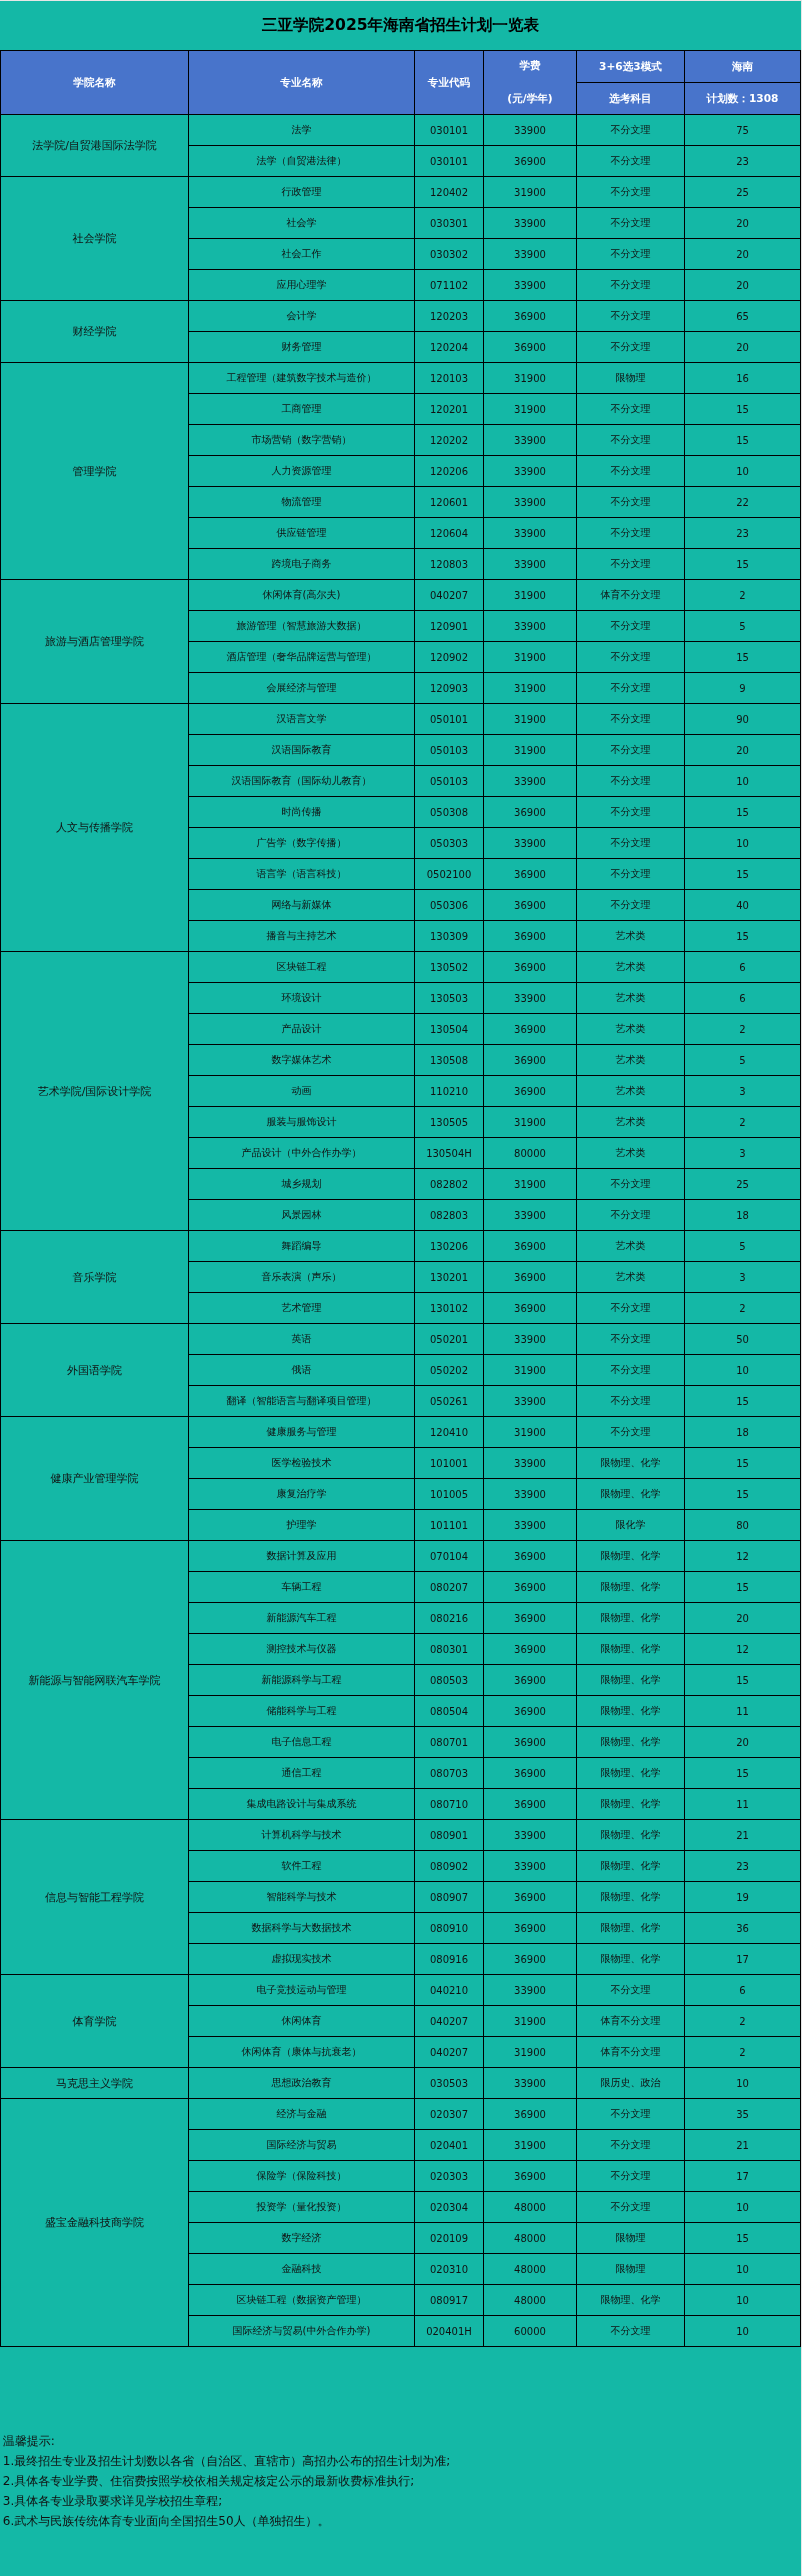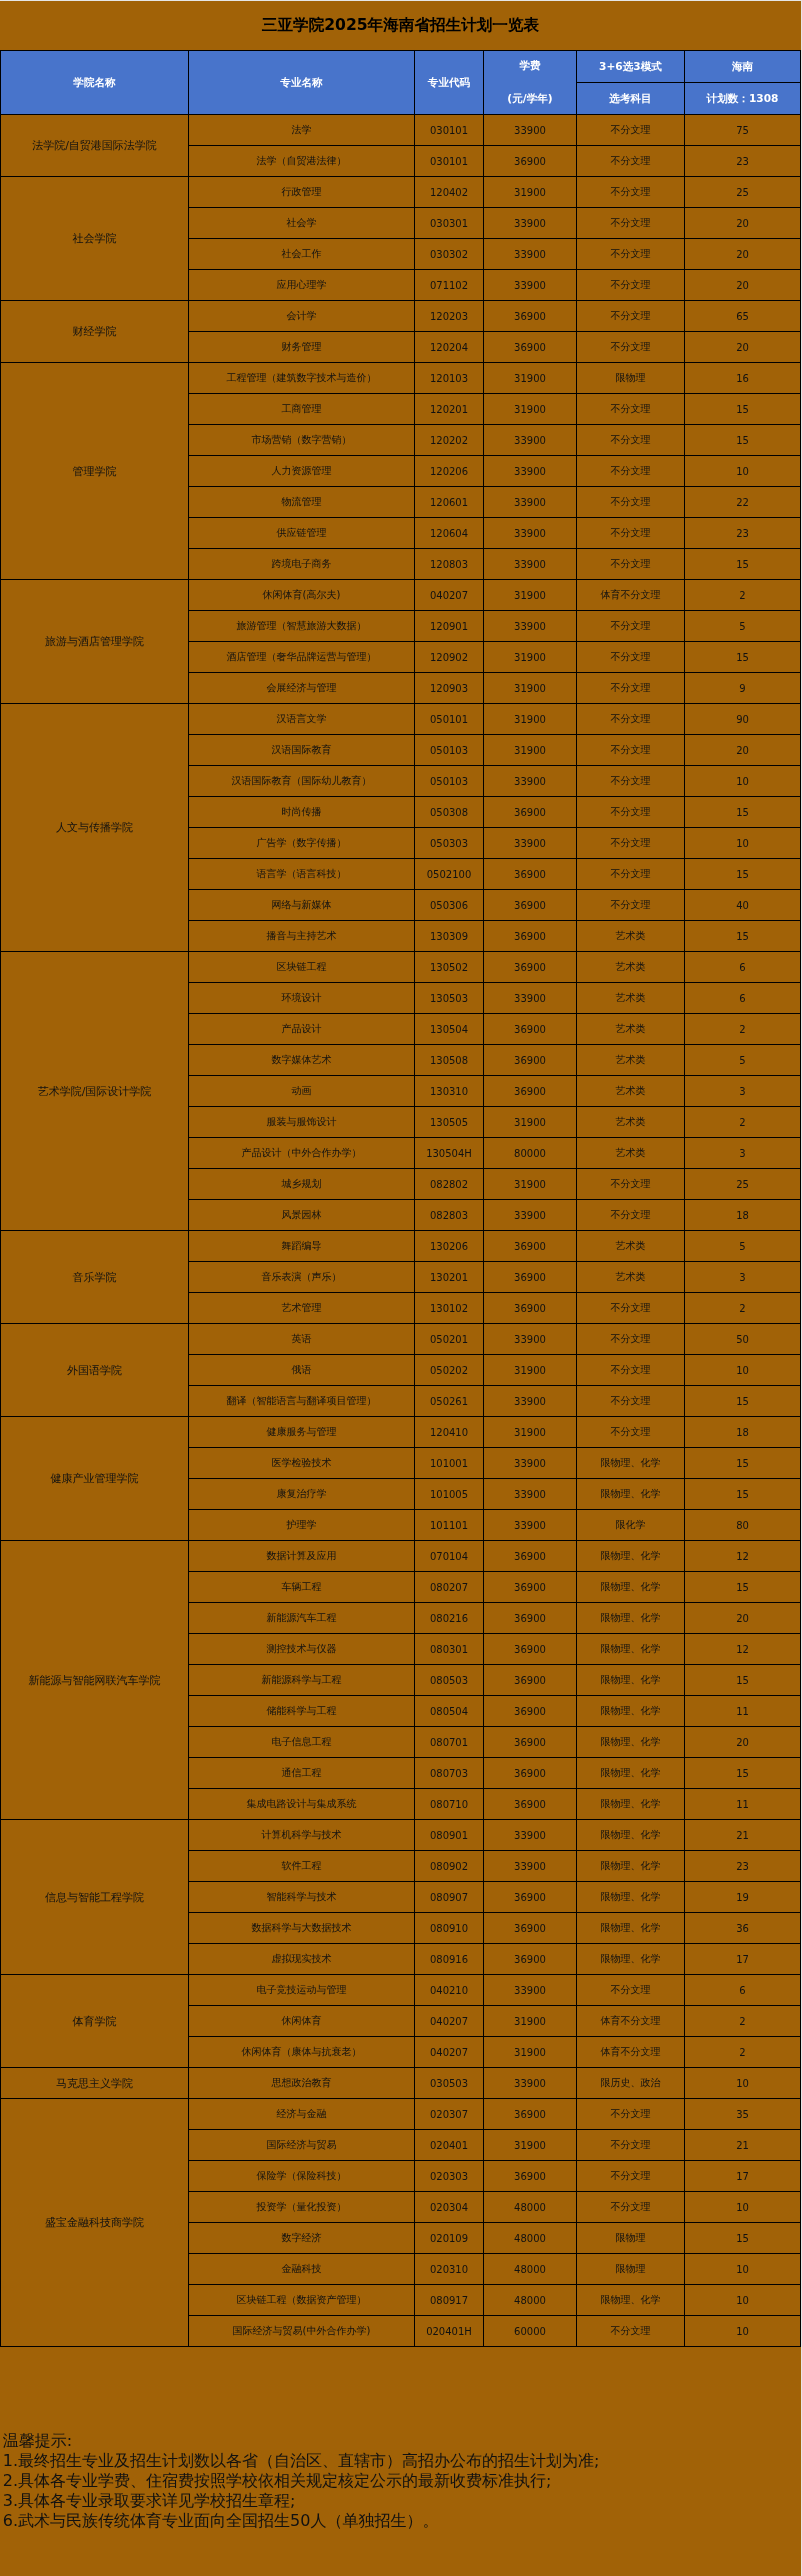--- a/index.html
+++ b/index.html
@@ -4,21 +4,21 @@
 <style>
   html, body { margin: 0; padding: 0; background: #ffffff; }
   body {
     width: 802px; height: 2576px; position: relative; overflow: hidden;
     font-family: "DejaVu Sans", "Liberation Sans", sans-serif;
     color: #000;
   }
   .page {
     position: absolute; left: 0; top: 0; width: 801px; height: 2575px;
     border-top: 0.7px solid #e6e6e6; border-right: 0.7px solid #e6e6e6; border-bottom: 0.7px solid #e6e6e6;
-    background: #a16207;
+    background: #14b8a6;
   }
   .title {
     position: absolute; left: 0; top: 0; width: 801px; height: 49px;
     display: flex; align-items: center; justify-content: center;
     font-size: 15.6px; font-weight: bold; letter-spacing: 0px;
   }
   table.plan {
     position: absolute; left: 0; top: 49px;
     width: 801px; border-collapse: collapse; table-layout: fixed;
   }
@@ -30,21 +30,21 @@
     background: #4874cb; color: #fff; font-weight: bold; font-size: 10.6px;
     height: 31px;
   }
   table.plan td {
     height: 30px; font-size: 10px; color: #111;
   }
   table.plan td.college { font-size: 11px; }
   table.plan td.major { font-size: 10px; }
   .notes {
     position: absolute; left: 2.8px; top: 2430px; width: 792px;
-    font-size: 16px; line-height: 20px; color: #111;
+    font-size: 12px; line-height: 20px; color: #111;
   }
   .notes div { white-space: nowrap; }
 </style>
 </head>
 <body>
 
 <div class="page">
   <div class="title">三亚学院2025年海南省招生计划一览表</div>
 
   <table class="plan">
@@ -293,21 +293,21 @@
         </tr>
         <tr>
           <td class="major">数字媒体艺术</td>
           <td>130508</td>
           <td>36900</td>
           <td>艺术类</td>
           <td>5</td>
         </tr>
         <tr>
           <td class="major">动画</td>
-          <td>130310</td>
+          <td>110210</td>
           <td>36900</td>
           <td>艺术类</td>
           <td>3</td>
         </tr>
         <tr>
           <td class="major">服装与服饰设计</td>
           <td>130505</td>
           <td>31900</td>
           <td>艺术类</td>
           <td>2</td>

